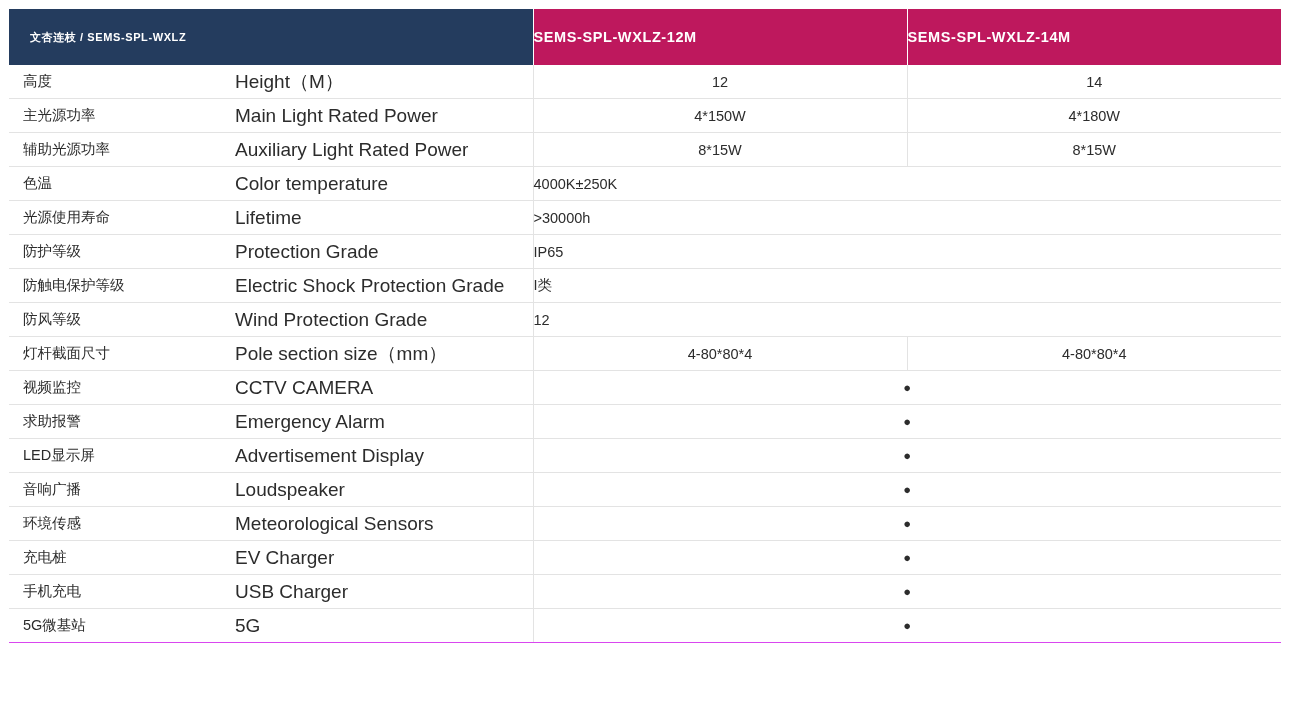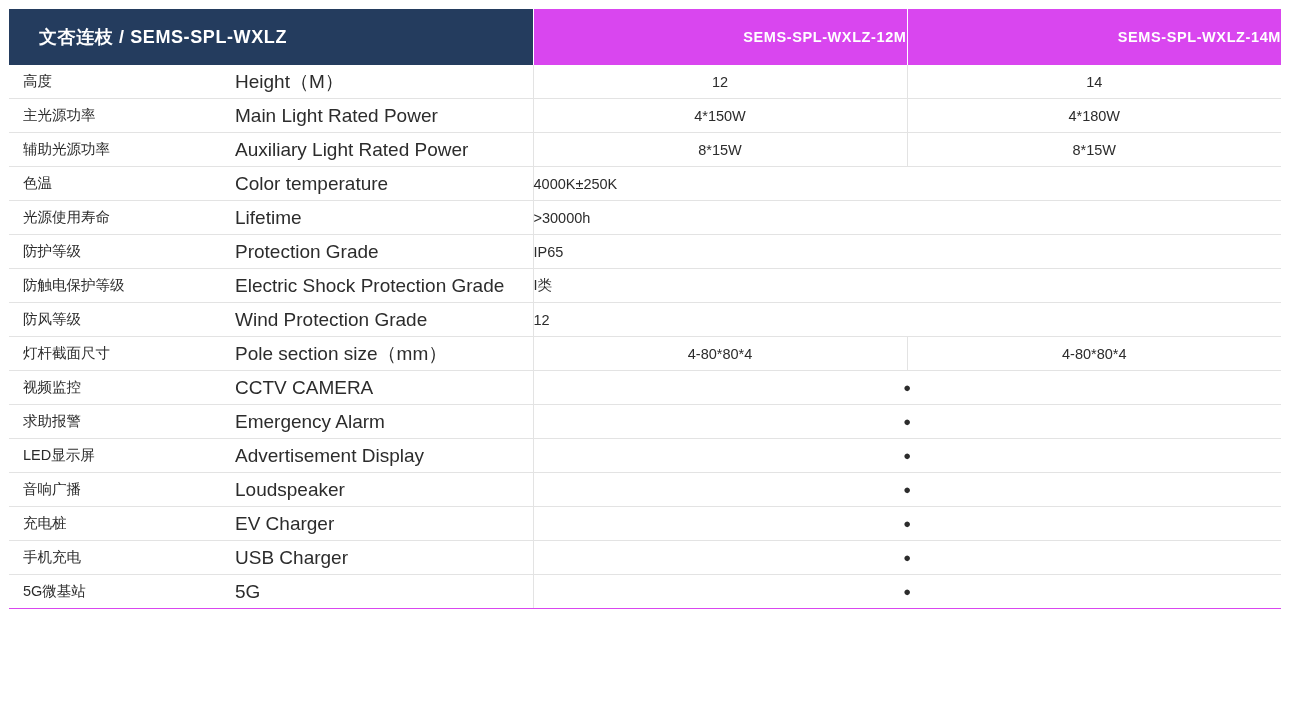--- a/index.html
+++ b/index.html
@@ -32,26 +32,26 @@
     font-size: 17px;
     font-weight: bold;
     letter-spacing: 0.6px;
     color: #ffffff;
     vertical-align: middle;
     border: none;
   }
   th.title-cell {
     background: #243c5e;
     text-align: left;
-    padding-left: 30px;
-    font-size: 18px;
+    padding-left: 21px;
+    font-size: 11px;
   }
   th.model-cell {
-    background: #d946ef;
-    text-align: right;
+    background: #be185d;
+    text-align: left;
     font-size: 14.5px;
     border-left: 1px solid #ffffff;
   }
 
   
   tbody td {
     height: 33px;
     font-size: 14.5px;
     color: #2c2c2c;
     border-bottom: 1px solid #e3e3e3;
@@ -165,20 +165,25 @@
         <td class="cn">LED显示屏</td>
         <td class="en">Advertisement Display</td>
         <td class="dot" colspan="2">●</td>
       </tr>
       <tr>
         <td class="cn">音响广播</td>
         <td class="en">Loudspeaker</td>
         <td class="dot" colspan="2">●</td>
       </tr>
       <tr>
+        <td class="cn">环境传感</td>
+        <td class="en">Meteorological Sensors</td>
+        <td class="dot" colspan="2">●</td>
+      </tr>
+      <tr>
         <td class="cn">充电桩</td>
         <td class="en">EV Charger</td>
         <td class="dot" colspan="2">●</td>
       </tr>
       <tr>
         <td class="cn">手机充电</td>
         <td class="en">USB Charger</td>
         <td class="dot" colspan="2">●</td>
       </tr>
       <tr>

